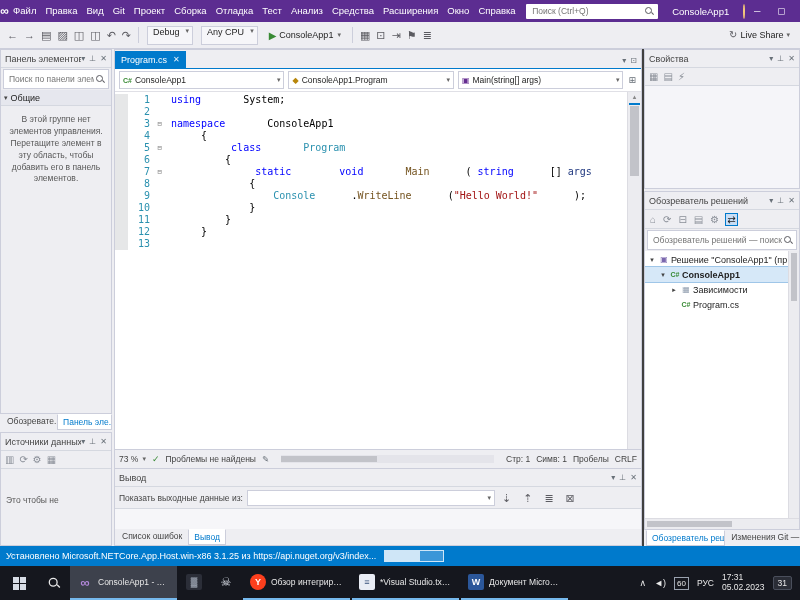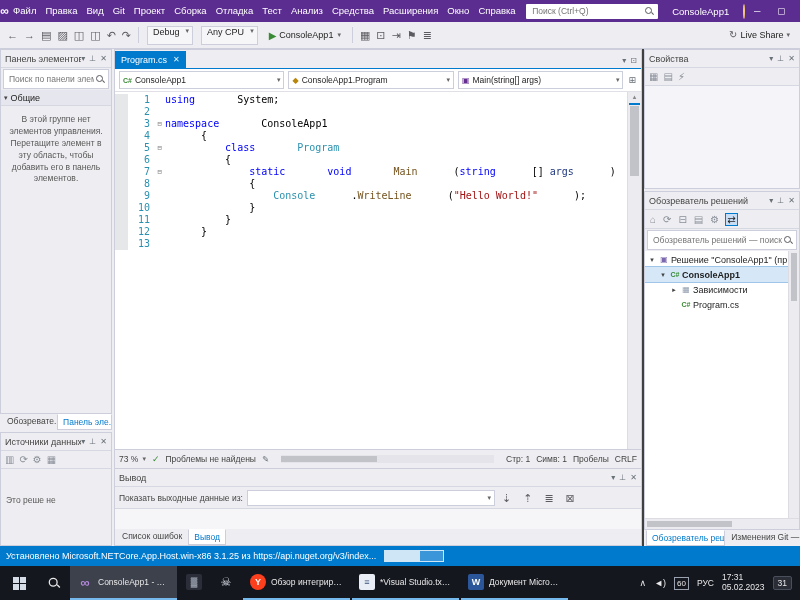--- a/index.html
+++ b/index.html
@@ -82,21 +82,21 @@
   #navbar-extra{color:#687078;font-size:9px;padding:0 3px;}
 
   
   #code-area{flex:1;position:relative;background:#fff;overflow:hidden;}
   #code-lines{position:absolute;left:0;top:2px;right:13px;font-family:"DejaVu Sans Mono","Liberation Mono",monospace;font-size:10px;line-height:12px;}
   .code-line{display:flex;height:12px;}
   .bp-margin{width:13px;flex:0 0 auto;background:#e6e7e8;}
   .line-num{width:22px;flex:0 0 auto;text-align:right;color:#2b91af;padding-right:4px;}
   .fold-margin{width:11px;flex:0 0 auto;text-align:center;color:#808080;font-size:7px;line-height:12px;}
   .code-text{white-space:pre;}
-  .tok-kw{color:#0000ff;} .tok-ty{color:#2b91af;} .tok-me{color:#74531f;}
+  .tok-kw{color:#0000ff;margin-left:6px;} .tok-ty{color:#2b91af;} .tok-me{color:#74531f;}
   .tok-st{color:#a31515;} .tok-pa{color:#1f377f;} .tok-pl{color:#000;padding-left:36px;}
   #v-scroll{position:absolute;top:0;right:0;bottom:0;width:13px;background:#ececf0;border-left:1px solid #dcdce2;font-size:7px;color:#888;text-align:center;}
   #v-scroll .arr{display:block;line-height:10px;}
   #v-thumb{position:absolute;left:2px;right:2px;top:14px;height:70px;background:#c2c3c9;}
   #v-mark{position:absolute;left:1px;right:1px;top:11px;height:2px;background:#007acc;}
 
   
   #editor-status{height:18px;flex:0 0 auto;display:flex;align-items:center;background:#eeeef2;border-top:1px solid #cccedb;font-size:8.5px;color:#444;padding:0 4px;gap:6px;}
   #zoom-combo{display:flex;align-items:center;gap:4px;}
   #zoom-combo .chev{font-size:7px;color:#666;}
@@ -259,21 +259,21 @@
               <span>⊥</span>
               <span>✕</span>
             </span>
         </div>
         <div class="mini-toolbar" id="ds-toolbar">
             <span class="se-ico">▥</span>
             <span class="se-ico">⟳</span>
             <span class="se-ico">⚙</span>
             <span class="se-ico">▦</span>
           </div>
-        <div id="ds-empty">Это реше не</div>
+        <div id="ds-empty">Это чтобы не</div>
       </section>
     </aside>
 
     <section id="center-col">
       <div id="tabstrip">
         <div id="doc-tab">
           <span>Program.cs</span>
           <span class="tab-close">✕</span>
         </div>
         <span id="tabstrip-right">

